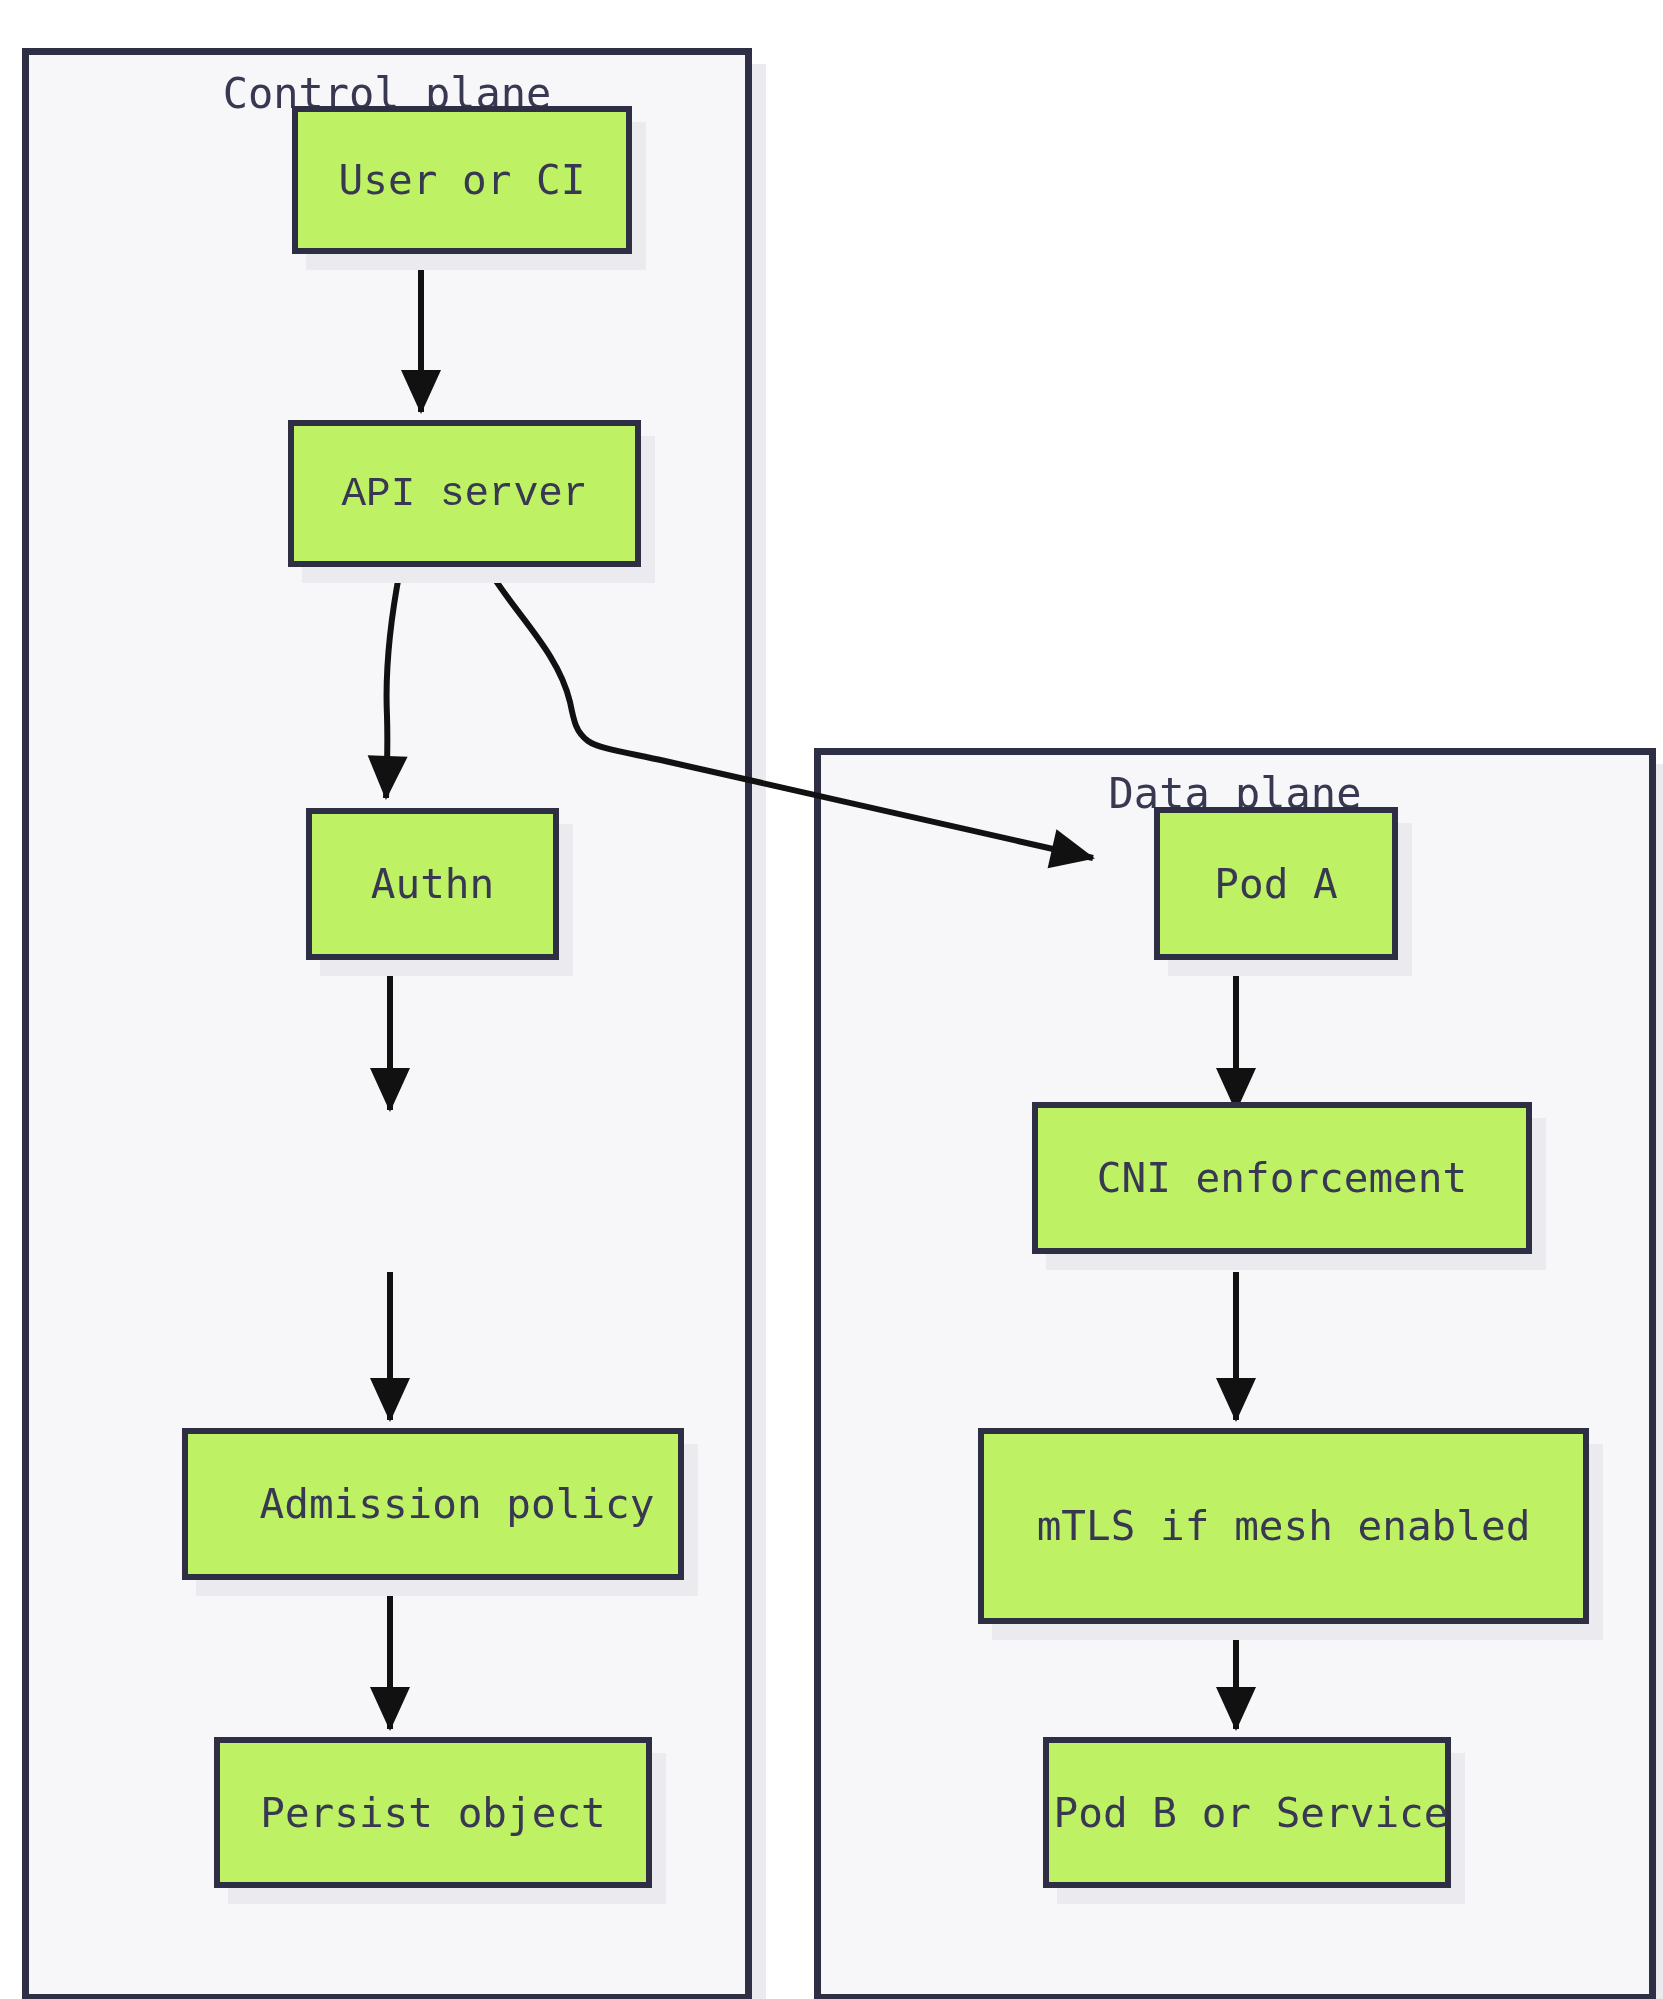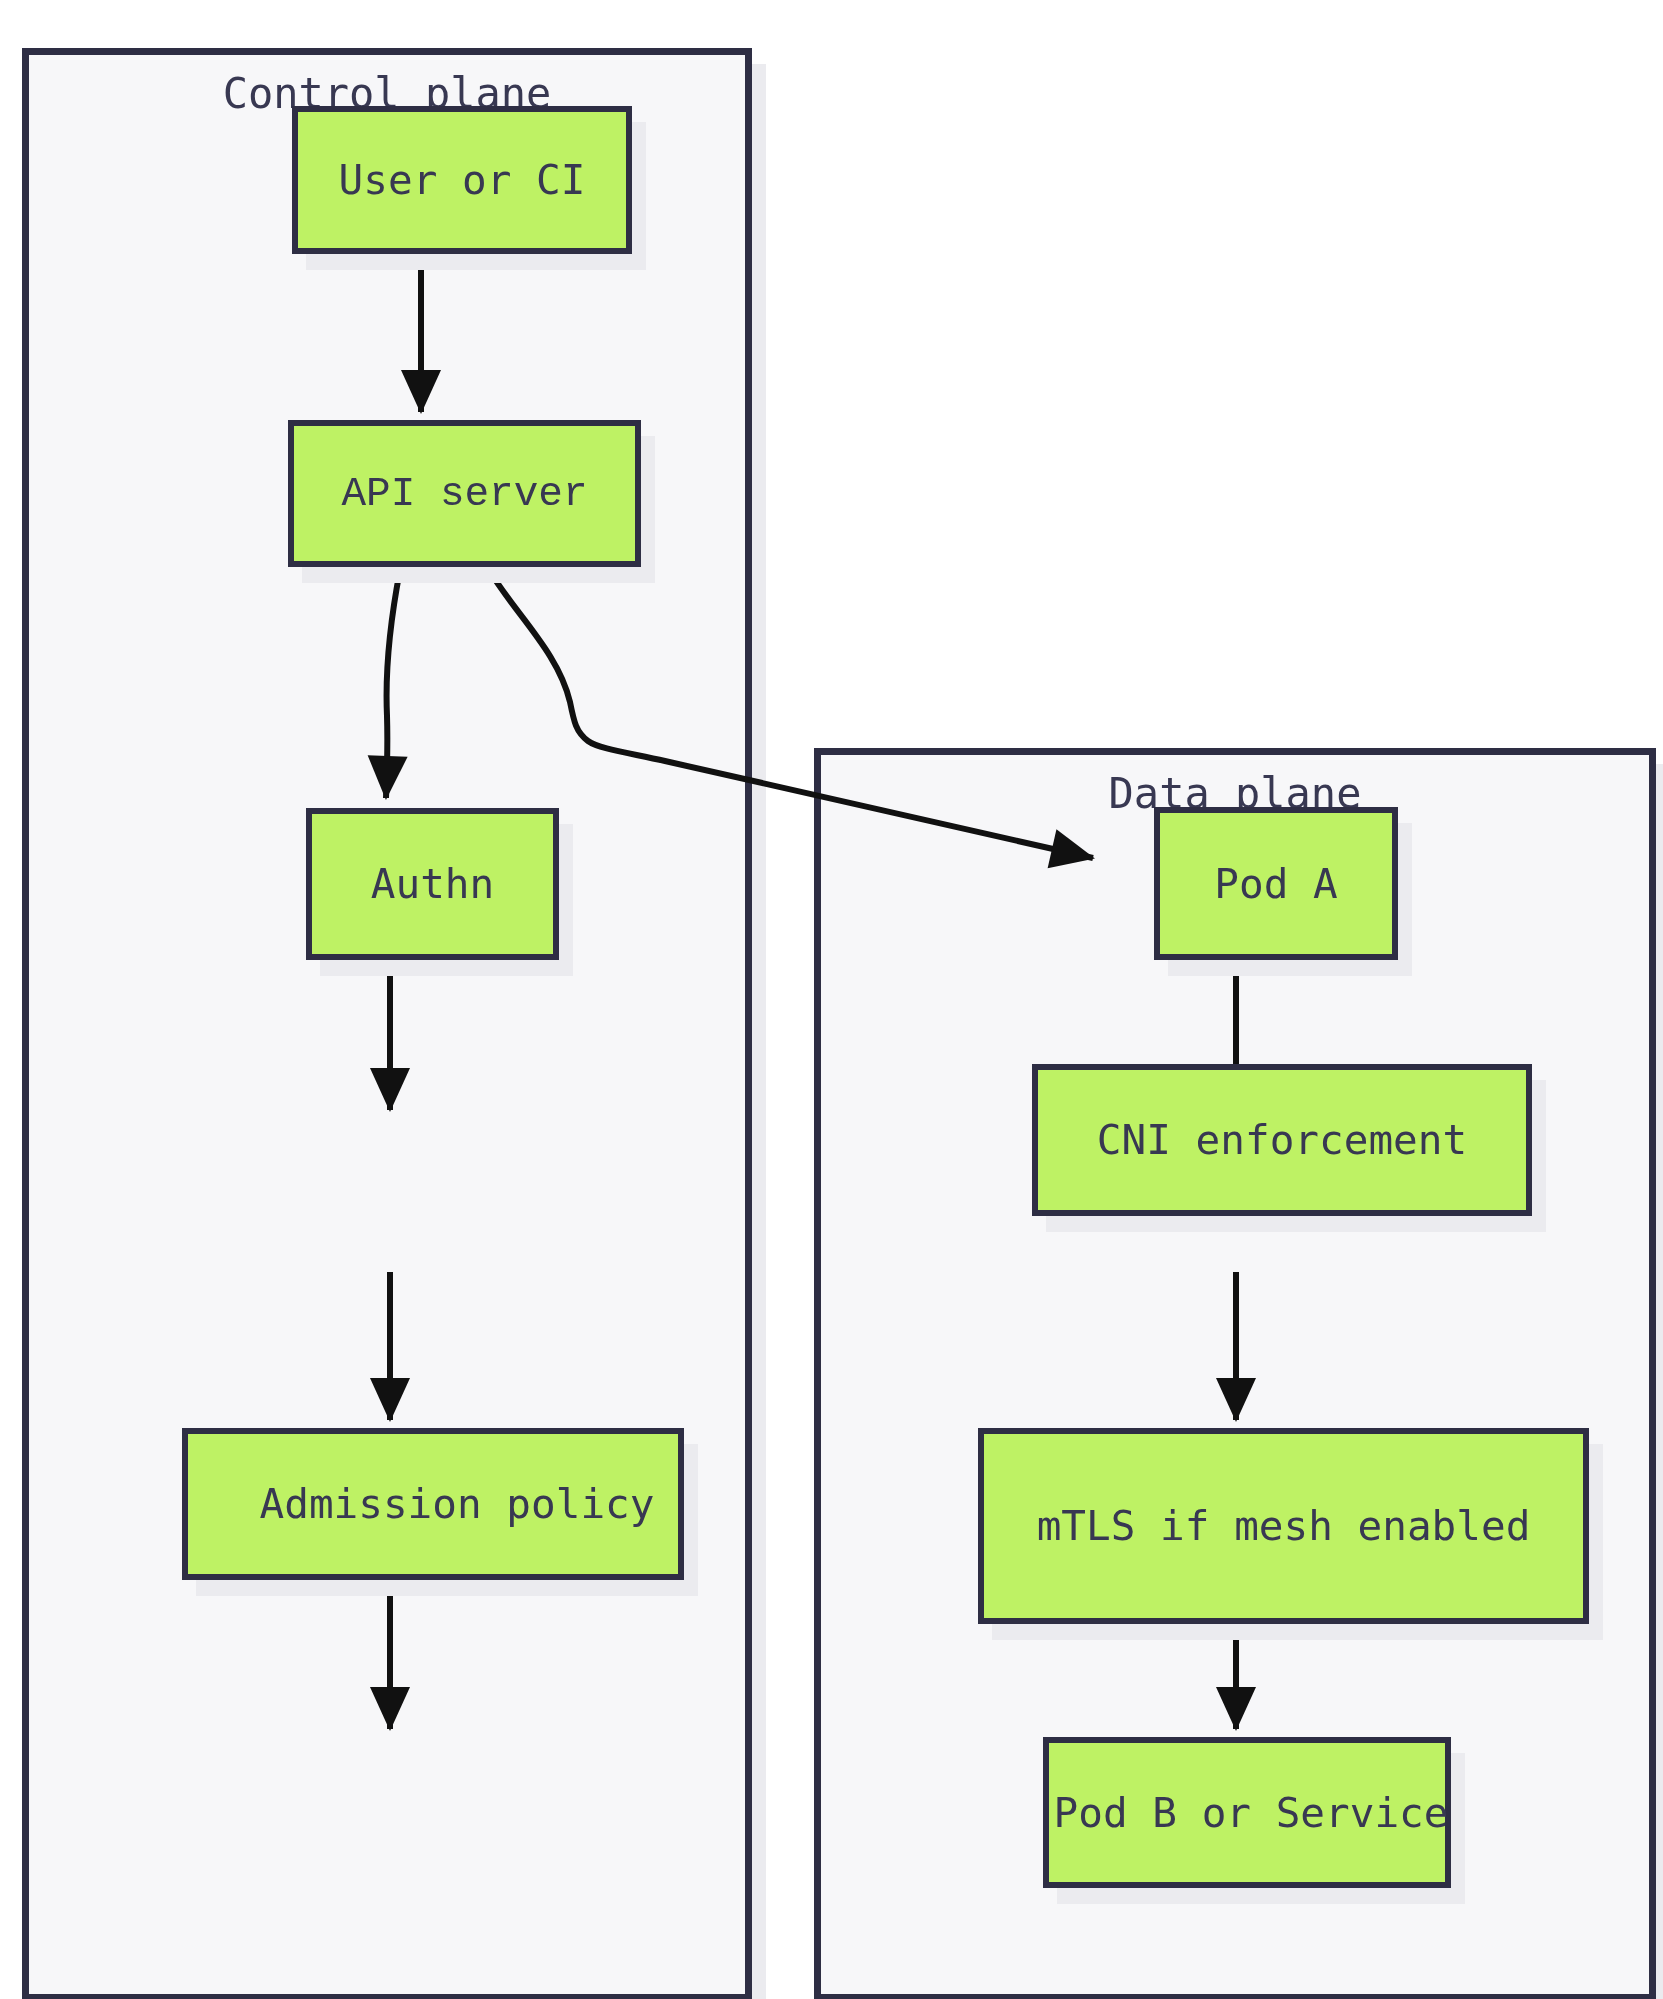--- a/index.html
+++ b/index.html
@@ -50,21 +50,21 @@
   }
   
   .node-user-ci    { left: 250px; top: 106px;  width: 340px; height: 148px; }
   .node-api-server { left: 246px; top: 420px;  width: 353px; height: 147px; font-family: Liberation Mono, monospace; }
   .node-authn      { left: 264px; top: 808px;  width: 253px; height: 152px; }
   .node-rbac       { left: 205px; top: 1118px; width: 371px; height: 152px; }
   .node-admission  { left: 140px; top: 1428px; width: 502px; height: 152px; padding-left: 48px; }
   .node-persist    { left: 172px; top: 1737px; width: 438px; height: 151px; }
   
   .node-pod-a      { left: 1112px; top: 807px;  width: 244px; height: 153px; }
-  .node-cni        { left: 990px;  top: 1064px; width: 500px; height: 152px; }
+  .node-cni        { left: 990px;  top: 1102px; width: 500px; height: 152px; }
   .node-mtls       { left: 936px;  top: 1428px; width: 611px; height: 196px; }
   .node-pod-b      { left: 1001px; top: 1737px; width: 408px; height: 151px; padding-left: 8px; }
 
   .edge-layer {
     position: absolute;
     left: 0; top: 0;
     width: 1663px;
     height: 1999px;
     pointer-events: none;
   }
@@ -109,20 +109,23 @@
   </div>
   <div class="node node-api-server">
     <span>API server</span>
   </div>
   <div class="node node-authn">
     <span>Authn</span>
   </div>
   <div class="node node-admission">
     <span>Admission policy</span>
   </div>
+  <div class="node node-persist">
+    <span>Persist object</span>
+  </div>
 
   <div class="node node-pod-a">
     <span>Pod A</span>
   </div>
   <div class="node node-cni">
     <span>CNI enforcement</span>
   </div>
   <div class="node node-mtls">
     <span>mTLS if mesh enabled</span>
   </div>

